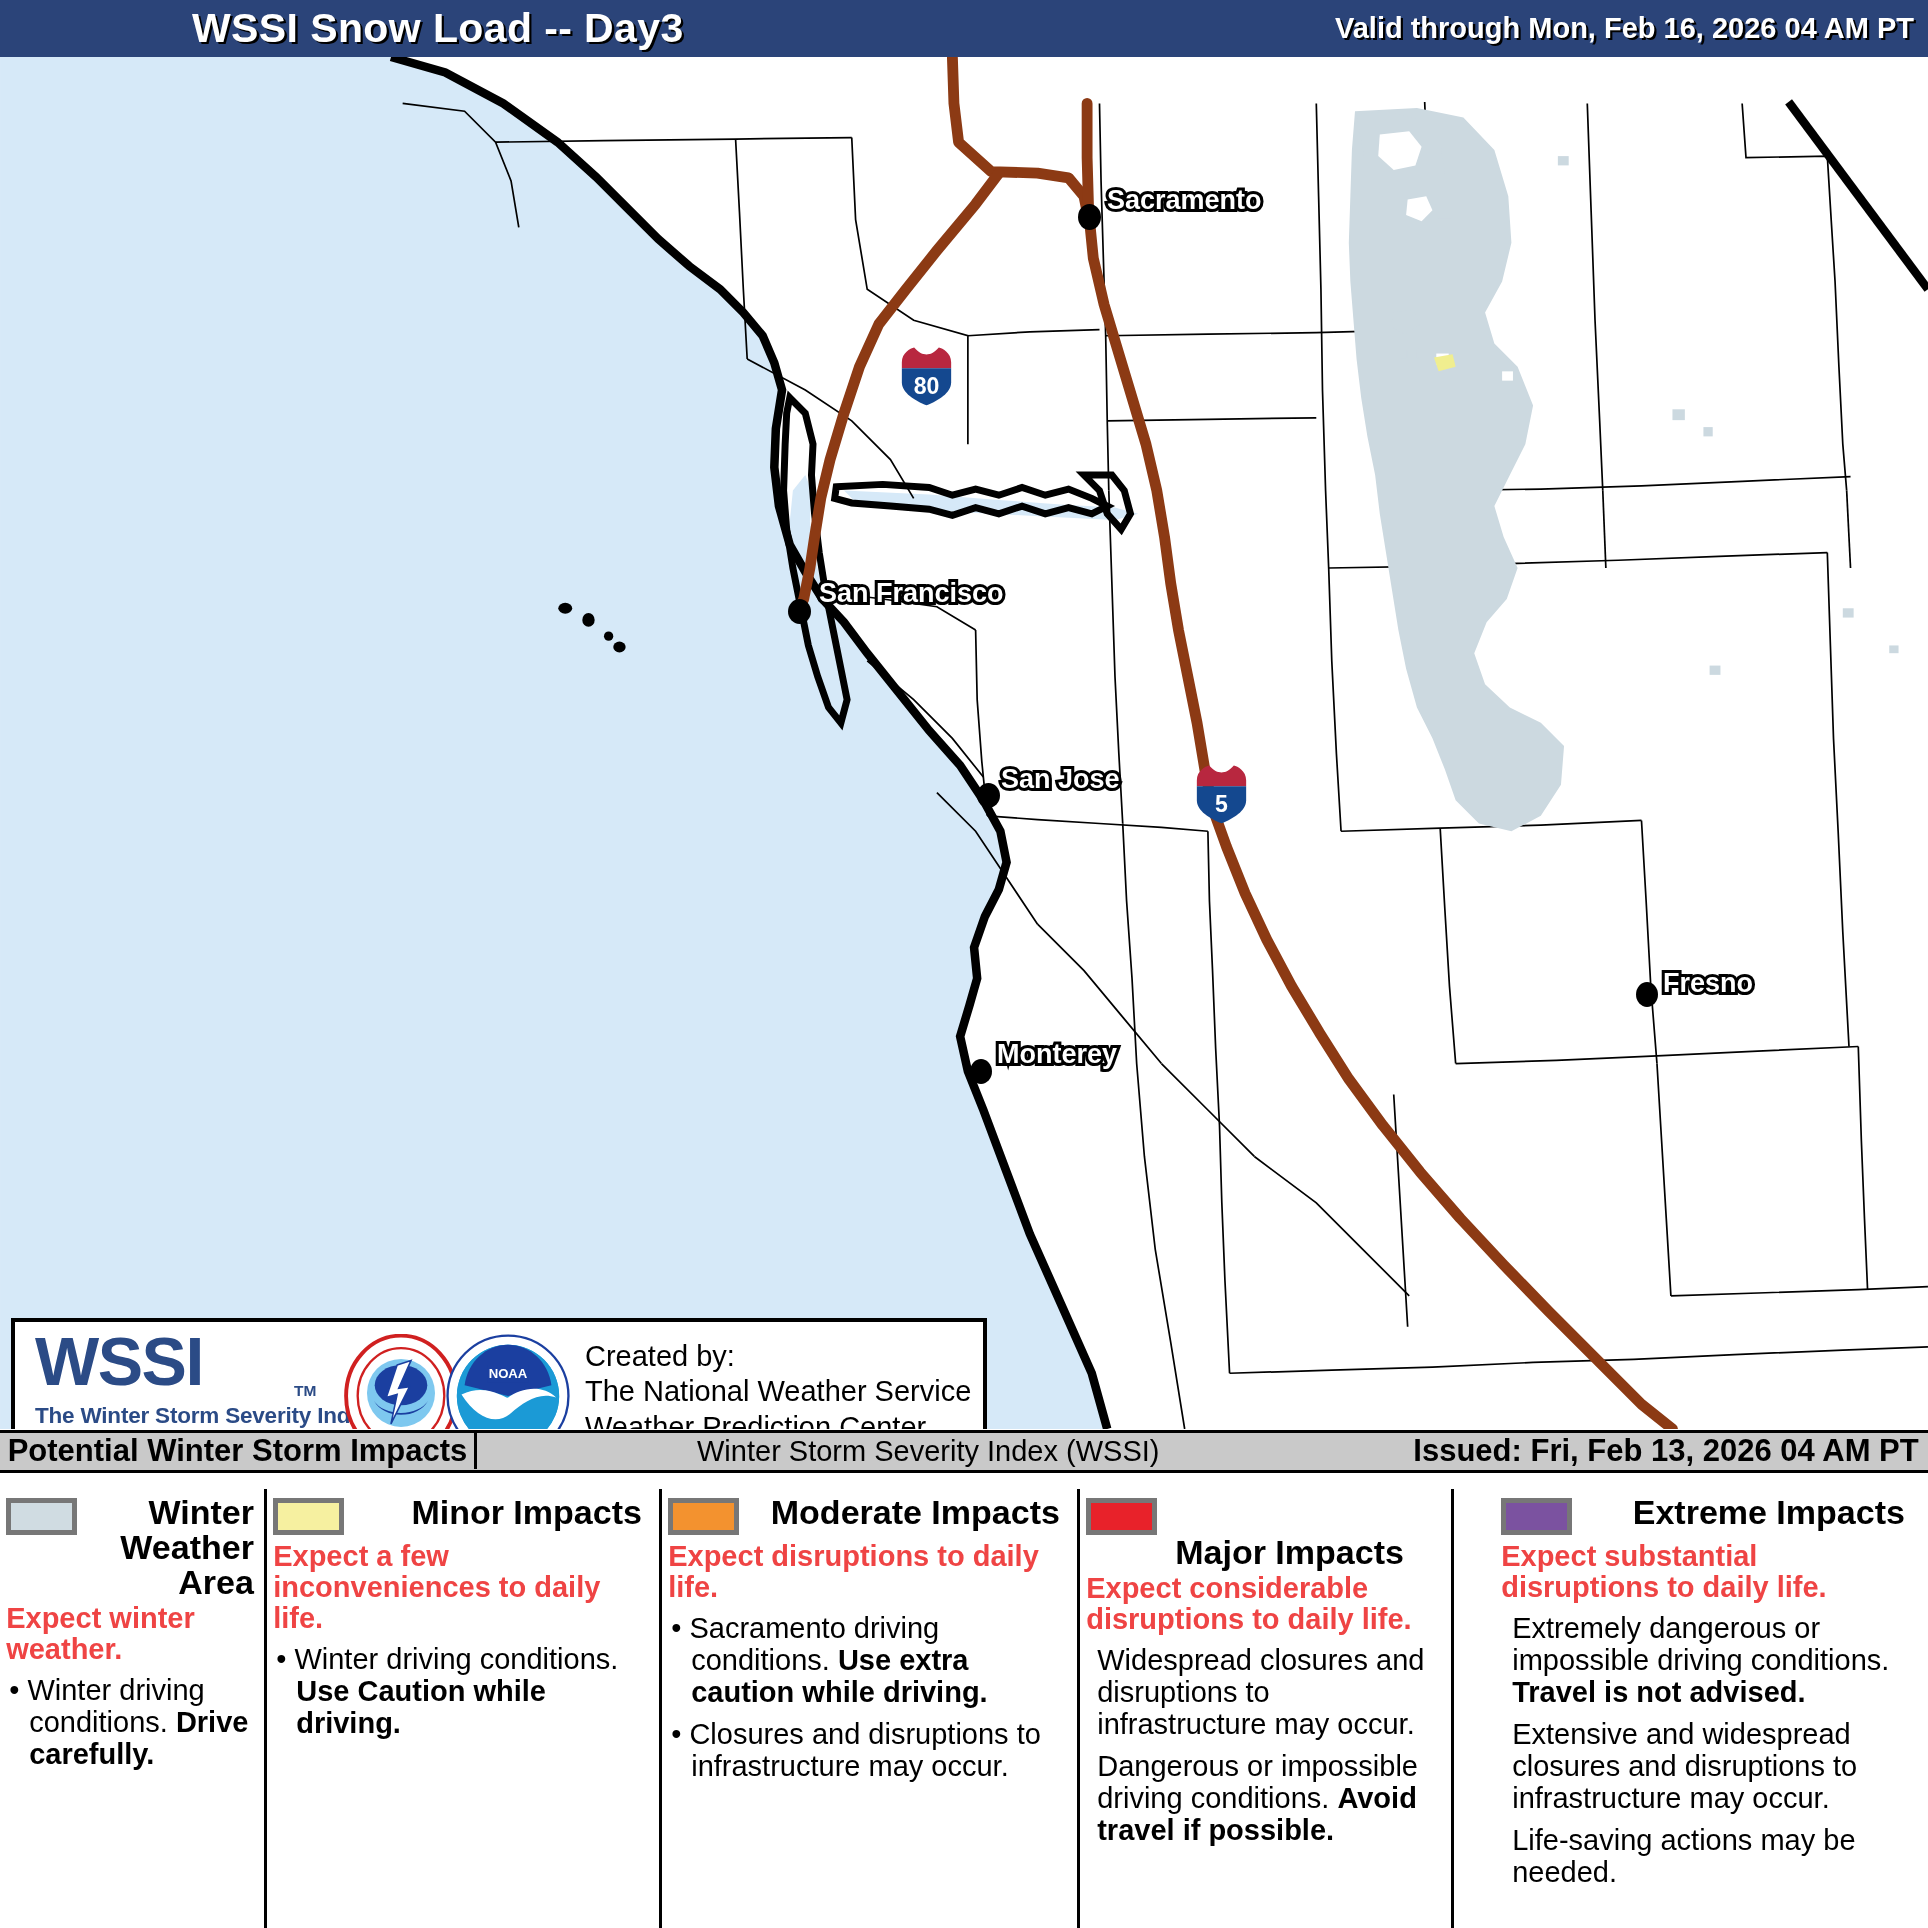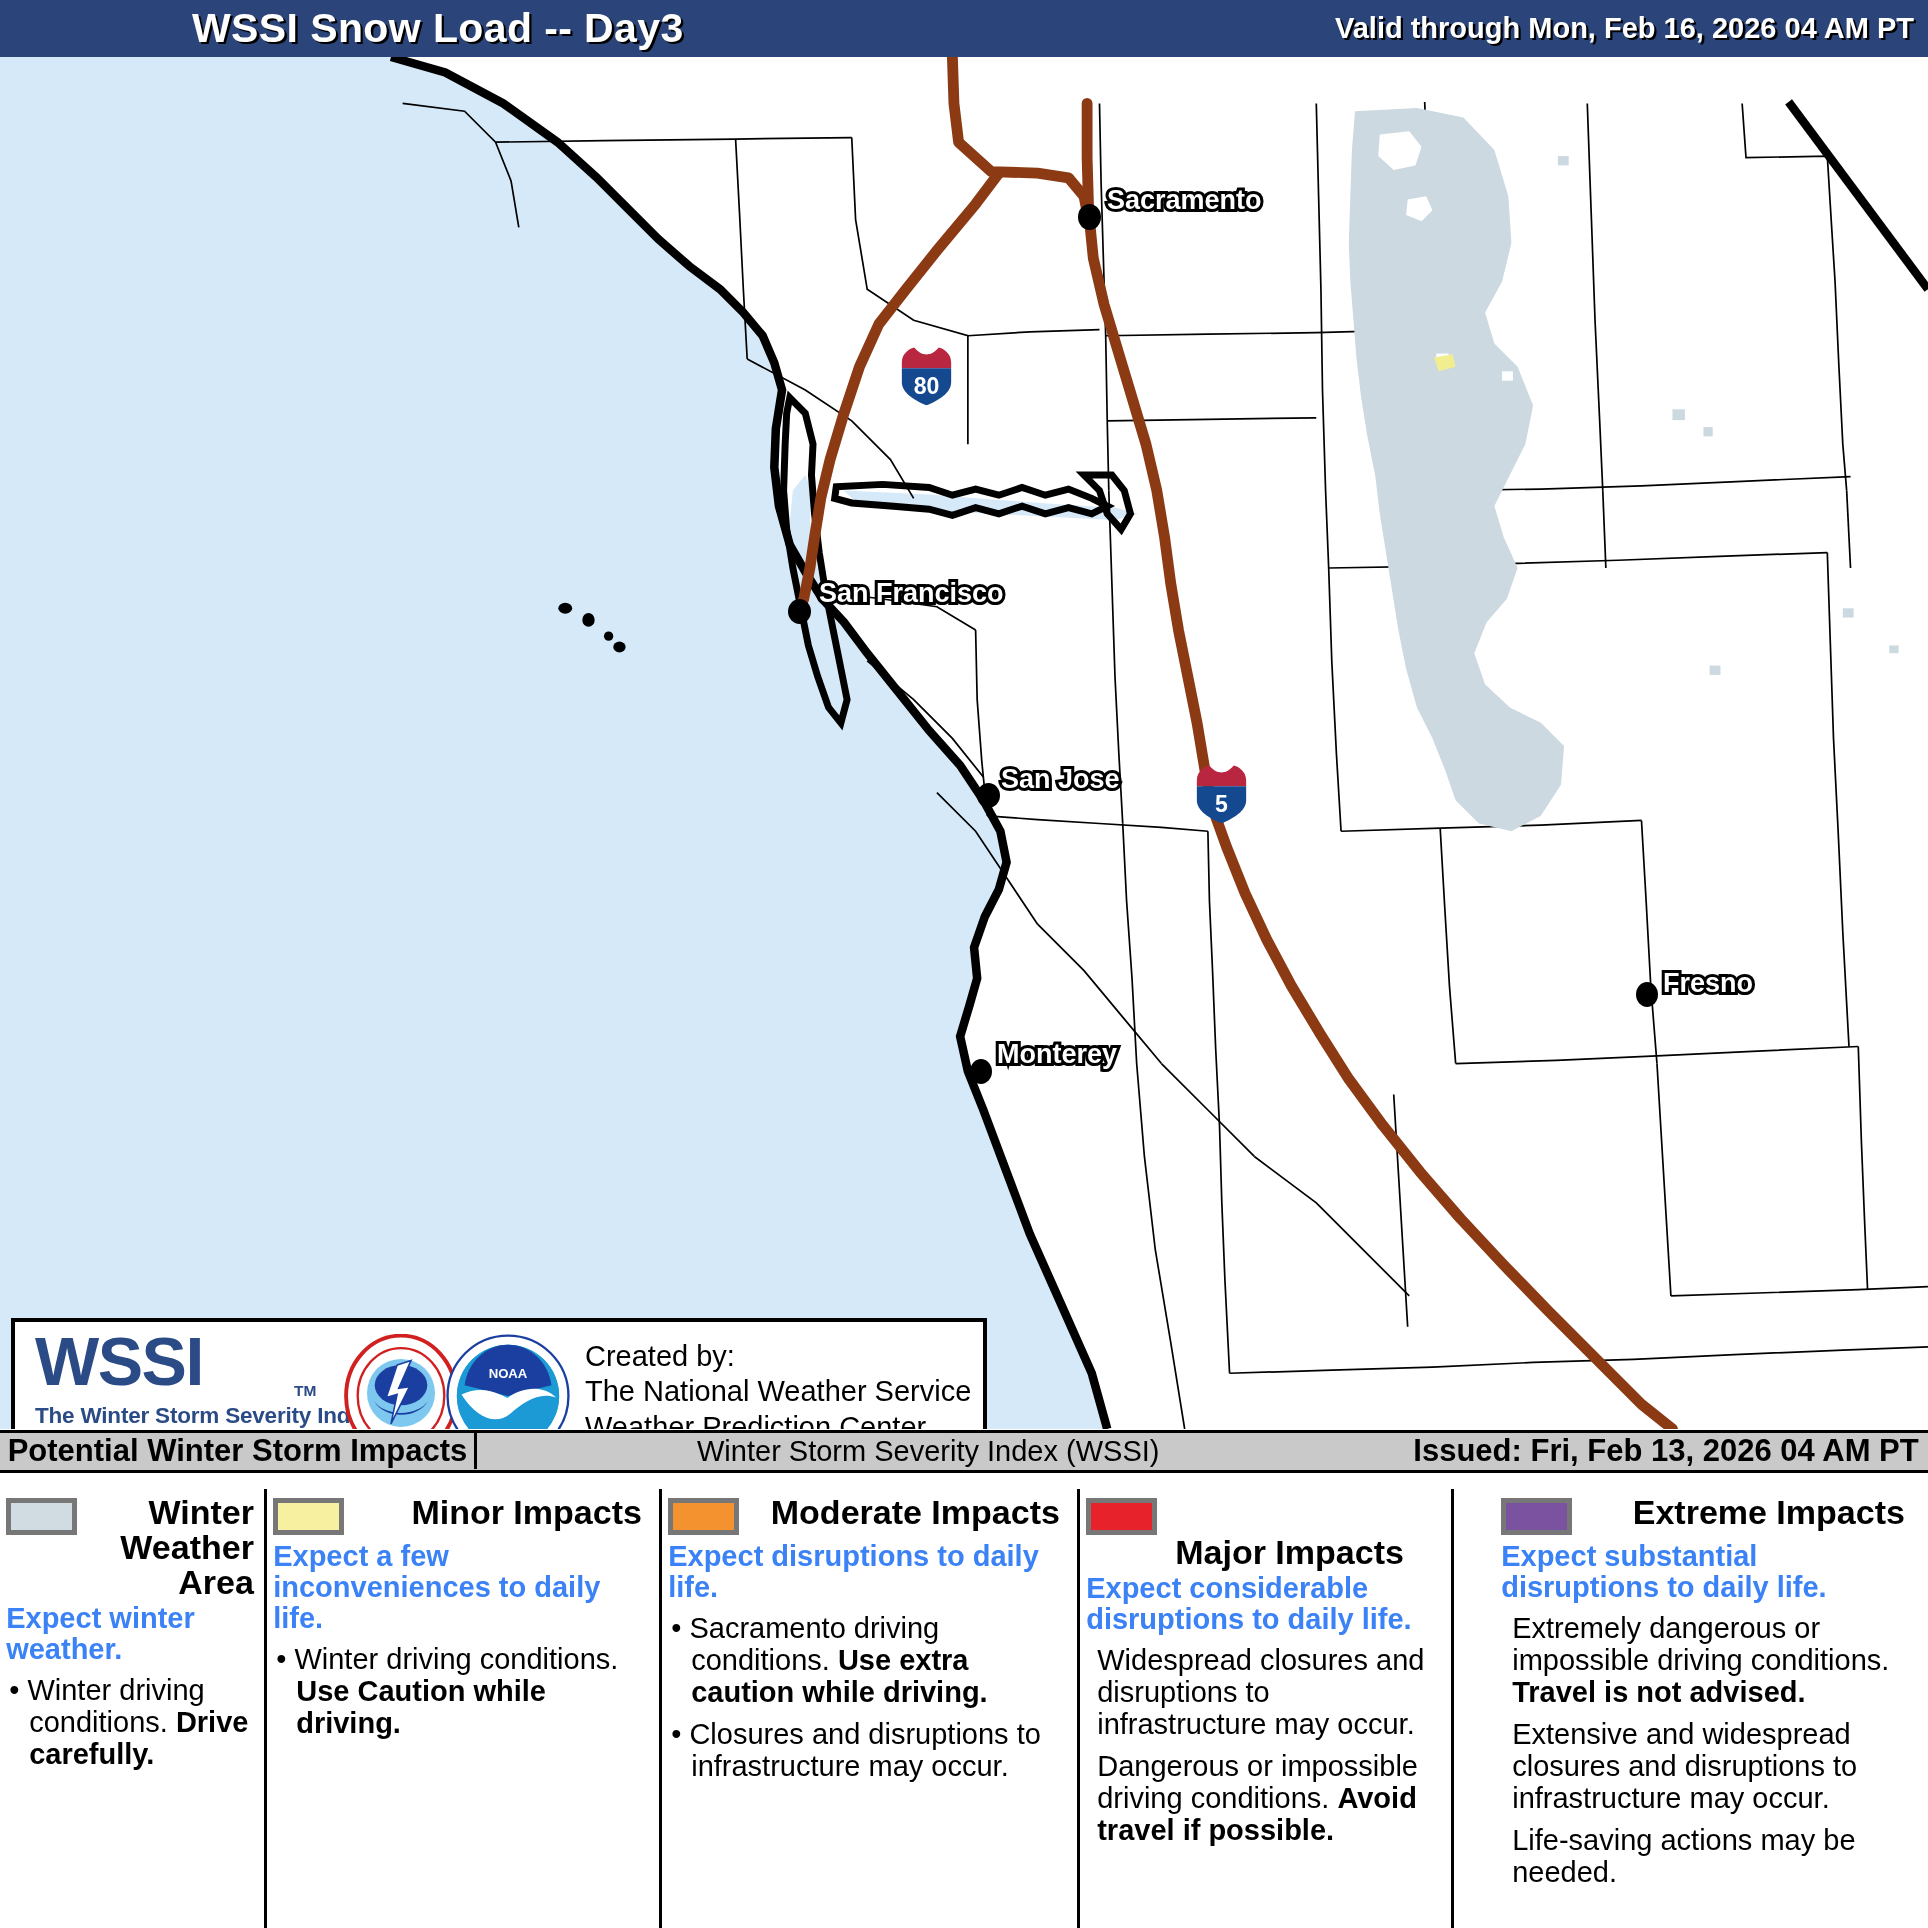--- a/index.html
+++ b/index.html
@@ -50,21 +50,21 @@
   
   #legend{position:absolute;left:0;top:1477px;width:1928px;height:451px;background:#fff;}
   .lp{position:absolute;top:0;height:451px;box-sizing:border-box;padding:6.2px 7.7px 0 6.2px;
       border-right:3.9px solid #000;margin-top:12px;}
   .lp:last-child{border-right:none;}
   .lp-head{display:block;min-height:43px;}
   .sw{display:inline-block;width:71px;height:37px;vertical-align:top;margin-top:3.1px;
       border:5.4px solid #777;box-sizing:border-box;}
   .lp-title{display:inline;font-size:34px;font-weight:bold;color:#000;line-height:1.03;
       vertical-align:top;margin-left:7.7px;}
-  .lp-lead{font-size:29px;font-weight:bold;color:#3b82f6;line-height:1.07;margin-top:3.1px;}
+  .lp-lead{font-size:29px;font-weight:bold;color:#ef4444;line-height:1.07;margin-top:3.1px;}
   .lp-ul{list-style:none;margin:0;padding:0;}
   .lp-ul li{font-size:29px;color:#000;line-height:1.1;margin-top:10px;
       padding-left:23px;text-indent:-20px;}
   .lp-ul li b{font-weight:bold;}
   .lp-ul.nobullet li{padding-left:11px;text-indent:0;}
   .bl::before{content:"\2022\00a0";}
 </style>
 </head>
 <body>
 

